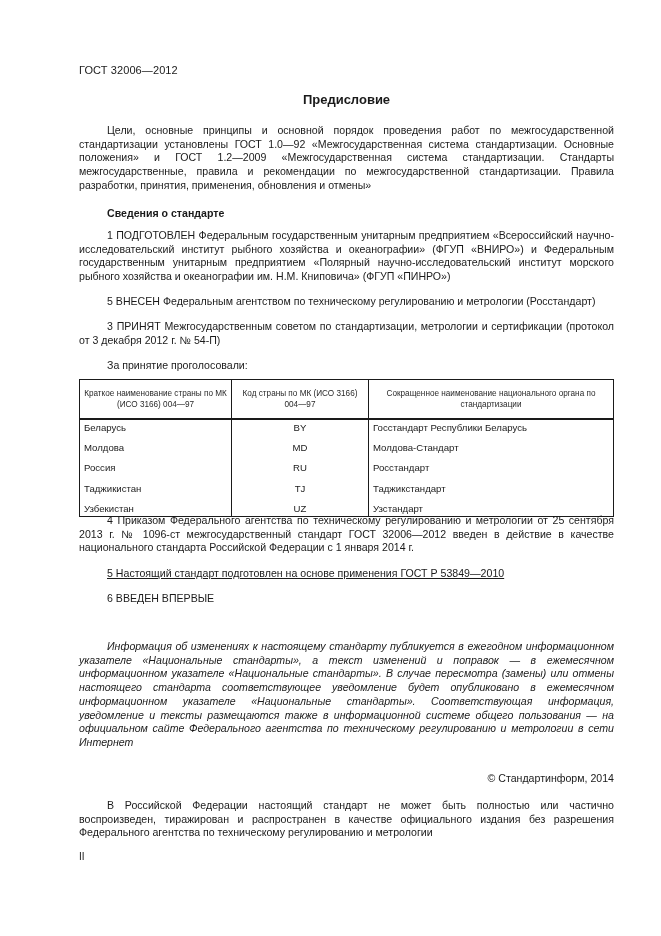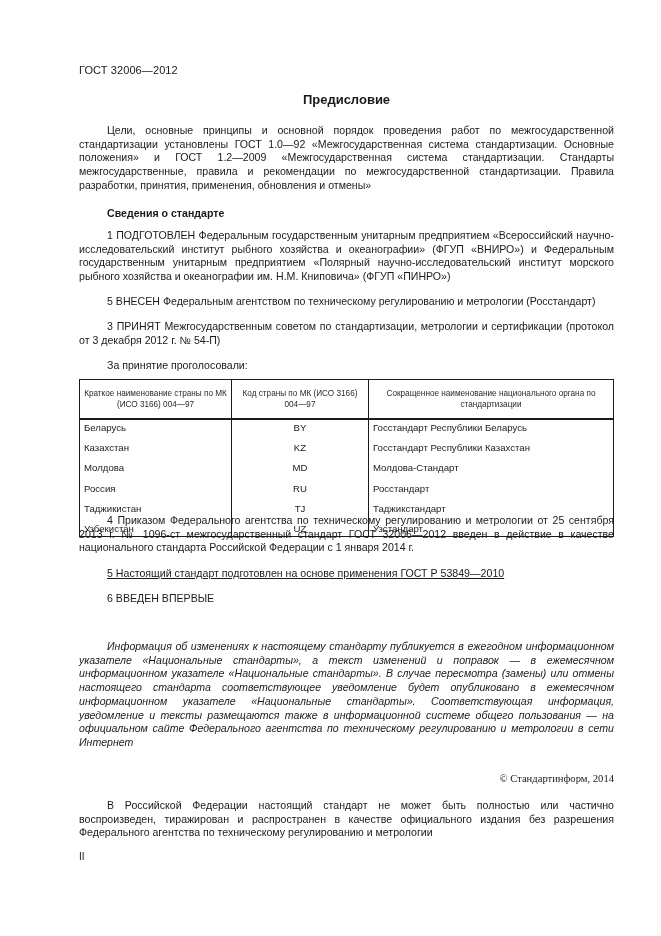--- a/index.html
+++ b/index.html
@@ -93,21 +93,20 @@
     table.voters tr.first td { padding-top: 2px; }
     table.voters tr.last td { border-bottom: 1px solid #1a1a1a; padding-bottom: 1px; }
     table.voters td.code { text-align: center; padding-left: 0; }
     .col1 { width: 143px; }
     .col2 { width: 128px; }
     .copyright {
       position: absolute;
       top: 772px;
       right: 0;
       text-align: center;
-      font-family: Liberation Serif, serif;
     }
     .page-num {
       position: absolute;
       top: 850px;
       left: 0;
       font-size: 10px;
     }
   </style>
 </head>
 <body>
@@ -138,25 +137,20 @@
         <th>Сокращенное наименование национального органа по стандартизации</th>
       </tr>
     </thead>
     <tbody>
       <tr class="first">
         <td>Беларусь</td>
         <td class="code">BY</td>
         <td>Госстандарт Республики Беларусь</td>
       </tr>
       <tr>
-        <td>Казахстан</td>
-        <td class="code">KZ</td>
-        <td>Госстандарт Республики Казахстан</td>
-      </tr>
-      <tr>
         <td>Молдова</td>
         <td class="code">MD</td>
         <td>Молдова-Стандарт</td>
       </tr>
       <tr>
         <td>Россия</td>
         <td class="code">RU</td>
         <td>Росстандарт</td>
       </tr>
       <tr>

